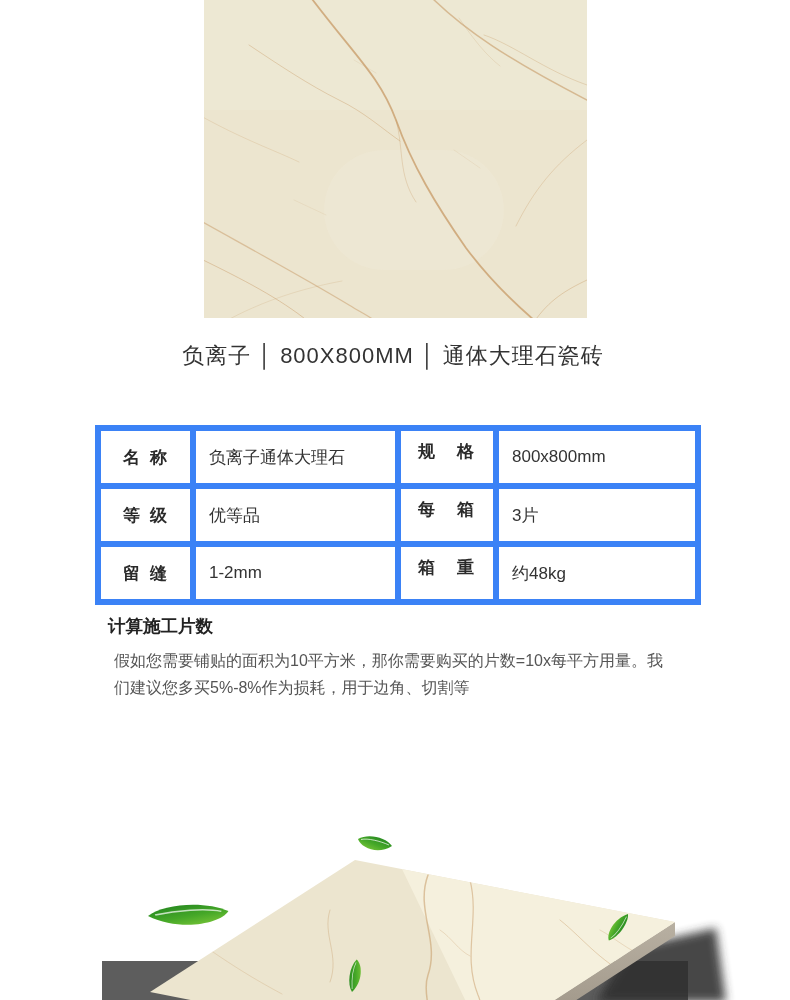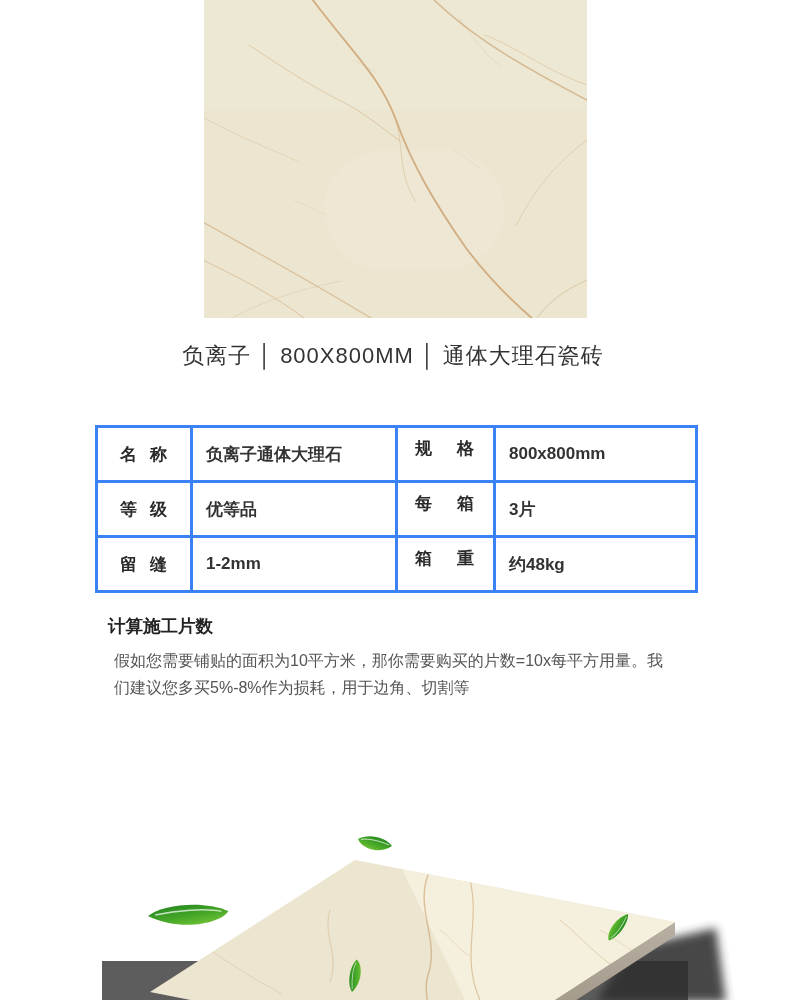--- a/index.html
+++ b/index.html
@@ -14,29 +14,29 @@
   .product-title{
     position:absolute; top:341px; left:0; width:786px;
     text-align:center; font-size:22px; color:#333333; letter-spacing:1px;
   }
   
   table.spec{
     position:absolute; left:95px; top:425px;
     border-collapse:collapse; table-layout:fixed; width:600px;
   }
   table.spec th, table.spec td{
-    border:3px solid #3b82f6; height:41px; font-size:17px;
+    border:6px solid #3b82f6; height:41px; font-size:17px;
     color:#2a2a2a; vertical-align:middle; overflow:hidden; white-space:nowrap;
   }
   table.spec th{
     font-weight:bold; text-align:justify; text-align-last:justify;
     padding:0 23px 0 22px;
   }
   table.spec th.r{padding:0 19px 11px 17px;}
-  table.spec td{font-weight:bold; padding:0 6px 0 13px; color:#333;}
+  table.spec td{font-weight:normal; padding:0 6px 0 13px; color:#333;}
   
   .calc{position:absolute; left:108px; top:614px; width:586px;}
   .calc-heading{font-size:17.5px; font-weight:bold; color:#222222; margin:0 0 9px 0;}
   .calc-body{font-size:16px; color:#555555; line-height:27px; margin:6px; width:552px;}
   
   .bottom-scene{position:absolute; left:0; top:780px; width:790px; height:220px;}
   .bottom-scene svg{display:block;}
 </style>
 </head>
 <body>

